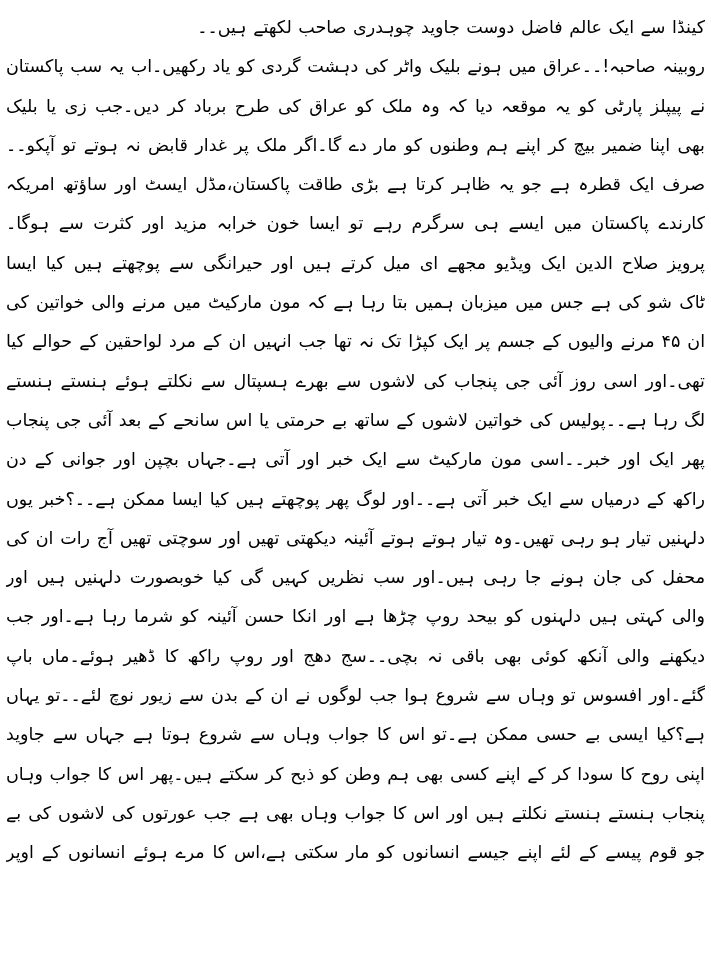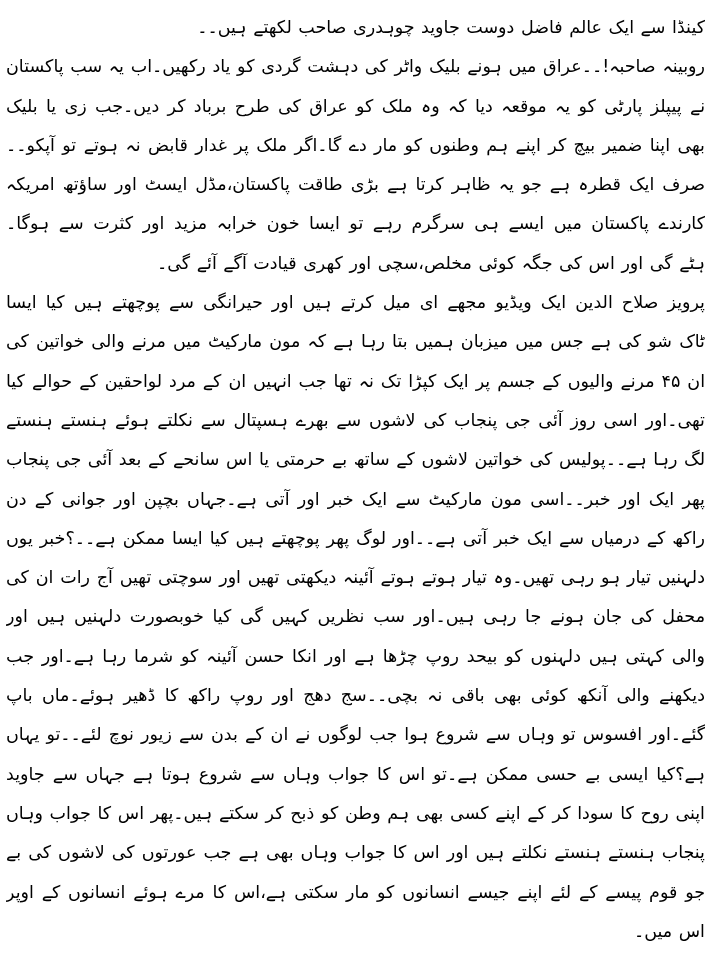--- a/index.html
+++ b/index.html
@@ -48,32 +48,30 @@
 <body>
 
 <div class="page">
   <div class="article-body">
     <div class="line line--para-end">کینڈا سے ایک عالم فاضل دوست جاوید چوہدری صاحب لکھتے ہیں۔۔</div>
     <div class="line">روبینہ صاحبہ!۔۔عراق میں ہونے بلیک واٹر کی دہشت گردی کو یاد رکھیں۔اب یہ سب پاکستان میں ہو رہا ہے۔انکل سام کا شکریہ جنہوں</div>
     <div class="line">نے پیپلز پارٹی کو یہ موقعہ دیا کہ وہ ملک کو عراق کی طرح برباد کر دیں۔جب زی یا بلیک واٹر ایک عام آدمی کو ۱۰۰۰ ڈالر روزانہ کا دے گی تو کوئی</div>
     <div class="line">بھی اپنا ضمیر بیچ کر اپنے ہم وطنوں کو مار دے گا۔اگر ملک پر غدار قابض نہ ہوتے تو آپکو۔۔نوحہ لکھنے کی نوبت نہ آتی۔آپکا کالم سمندر میں</div>
     <div class="line">صرف ایک قطرہ ہے جو یہ ظاہر کرتا ہے بڑی طاقت پاکستان،مڈل ایسٹ اور ساؤتھ امریکہ میں کیا کر رہی ہے اور اگر سی آئی اے کے یہ</div>
     <div class="line">کارندے پاکستان میں ایسے ہی سرگرم رہے تو ایسا خون خرابہ مزید اور کثرت سے ہوگا۔امریکہ کا یہ حال اس وقت بنے گا جب یہ والی حکومت</div>
-    <div class="line line--para-end">ہٹے گی اور اس کی جگہ کوئی مخلص،سچی اور کھری قیادت آگے آئے گی۔</div>
     <div class="line">پرویز صلاح الدین ایک ویڈیو مجھے ای میل کرتے ہیں اور حیرانگی سے پوچھتے ہیں کیا ایسا ممکن ہے؟وہ ویڈیو ایک ٹی وی پروگرام کے کسی</div>
     <div class="line">ٹاک شو کی ہے جس میں میزبان ہمیں بتا رہا ہے کہ مون مارکیٹ میں مرنے والی خواتین کی ننگی لاشیں ان کے لواحقین کے حوالے کی گئیں۔۔</div>
     <div class="line">ان ۴۵ مرنے والیوں کے جسم پر ایک کپڑا تک نہ تھا جب انہیں ان کے مرد لواحقین کے حوالے کیا گیا۔۔کوئی بہن تھی،کوئی ماں تھی اور کوئی بیٹی</div>
     <div class="line">تھی۔اور اسی روز آئی جی پنجاب کی لاشوں سے بھرے ہسپتال سے نکلتے ہوئے ہنستے ہنستے کی وڈیو۔۔۔کیا ایسا ممکن ہے۔لوگوں کو کیا ناممکن</div>
     <div class="line">لگ رہا ہے۔۔پولیس کی خواتین لاشوں کے ساتھ بے حرمتی یا اس سانحے کے بعد آئی جی پنجاب کا ٹھٹھے لگاتے ہوئے ہسپتال سے باہر نکلنا؟</div>
     <div class="line">پھر ایک اور خبر۔۔اسی مون مارکیٹ سے ایک خبر اور آتی ہے۔جہاں بچپن اور جوانی کے دن جل گئے اور ان کی راکھ اڑ رہی ہے۔اس اڑتی</div>
     <div class="line">راکھ کے درمیاں سے ایک خبر آتی ہے۔۔اور لوگ پھر پوچھتے ہیں کیا ایسا ممکن ہے۔۔؟خبر یوں ہے کہ وہاں کہ ایک مقامی بیوٹی پارلر میں دو</div>
     <div class="line">دلہنیں تیار ہو رہی تھیں۔وہ تیار ہوتے ہوتے آئینہ دیکھتی تھیں اور سوچتی تھیں آج رات ان کی زندگی بدلنے جا رہی ہے۔آج کی رات وہ</div>
     <div class="line">محفل کی جان ہونے جا رہی ہیں۔اور سب نظریں کہیں گی کیا خوبصورت دلہنیں ہیں اور سارے خواب آنکھوں میں سچ جاتے ہیں اور پارلر</div>
     <div class="line">والی کہتی ہیں دلہنوں کو بیحد روپ چڑھا ہے اور انکا حسن آئینہ کو شرما رہا ہے۔اور جب آگ نے دلہنوں کے حسن کو اور انکے خوابوں کو جلایا تو</div>
     <div class="line">دیکھنے والی آنکھ کوئی بھی باقی نہ بچی۔۔سج دھج اور روپ راکھ کا ڈھیر ہوئے۔ماں باپ سجی دلہنیں لینے آئے اور جلی بدنما لاشیں لے کر چلے</div>
     <div class="line">گئے۔اور افسوس تو وہاں سے شروع ہوا جب لوگوں نے ان کے بدن سے زیور نوچ لئے۔۔تو یہاں لوگ حیرانگی سے پوچھتے ہیں کیا ایسا ممکن</div>
     <div class="line">ہے؟کیا ایسی بے حسی ممکن ہے۔تو اس کا جواب وہاں سے شروع ہوتا ہے جہاں سے جاوید چوہدری کہتے ہیں۔۔لوگ ۱۰۰۰ ڈالر دہاڑی پر</div>
     <div class="line">اپنی روح کا سودا کر کے اپنے کسی بھی ہم وطن کو ذبح کر سکتے ہیں۔پھر اس کا جواب وہاں بھی ہے۔لاشوں سے بھرے ہسپتال سے آئی جی</div>
     <div class="line">پنجاب ہنستے ہنستے نکلتے ہیں اور اس کا جواب وہاں بھی ہے جب عورتوں کی لاشوں کی بے حرمتی کرنے والے اسے روٹین کا کام سمجھتے ہیں۔۔</div>
     <div class="line">جو قوم پیسے کے لئے اپنے جیسے انسانوں کو مار سکتی ہے،اس کا مرے ہوئے انسانوں کے اوپر سے کپڑے اتارنا یا زیور اتارنا۔۔کیا ناممکن ہے</div>
-    <div class="line line--para-end">اس میں۔</div>
   </div>
 </div>
 
 </body></html>

